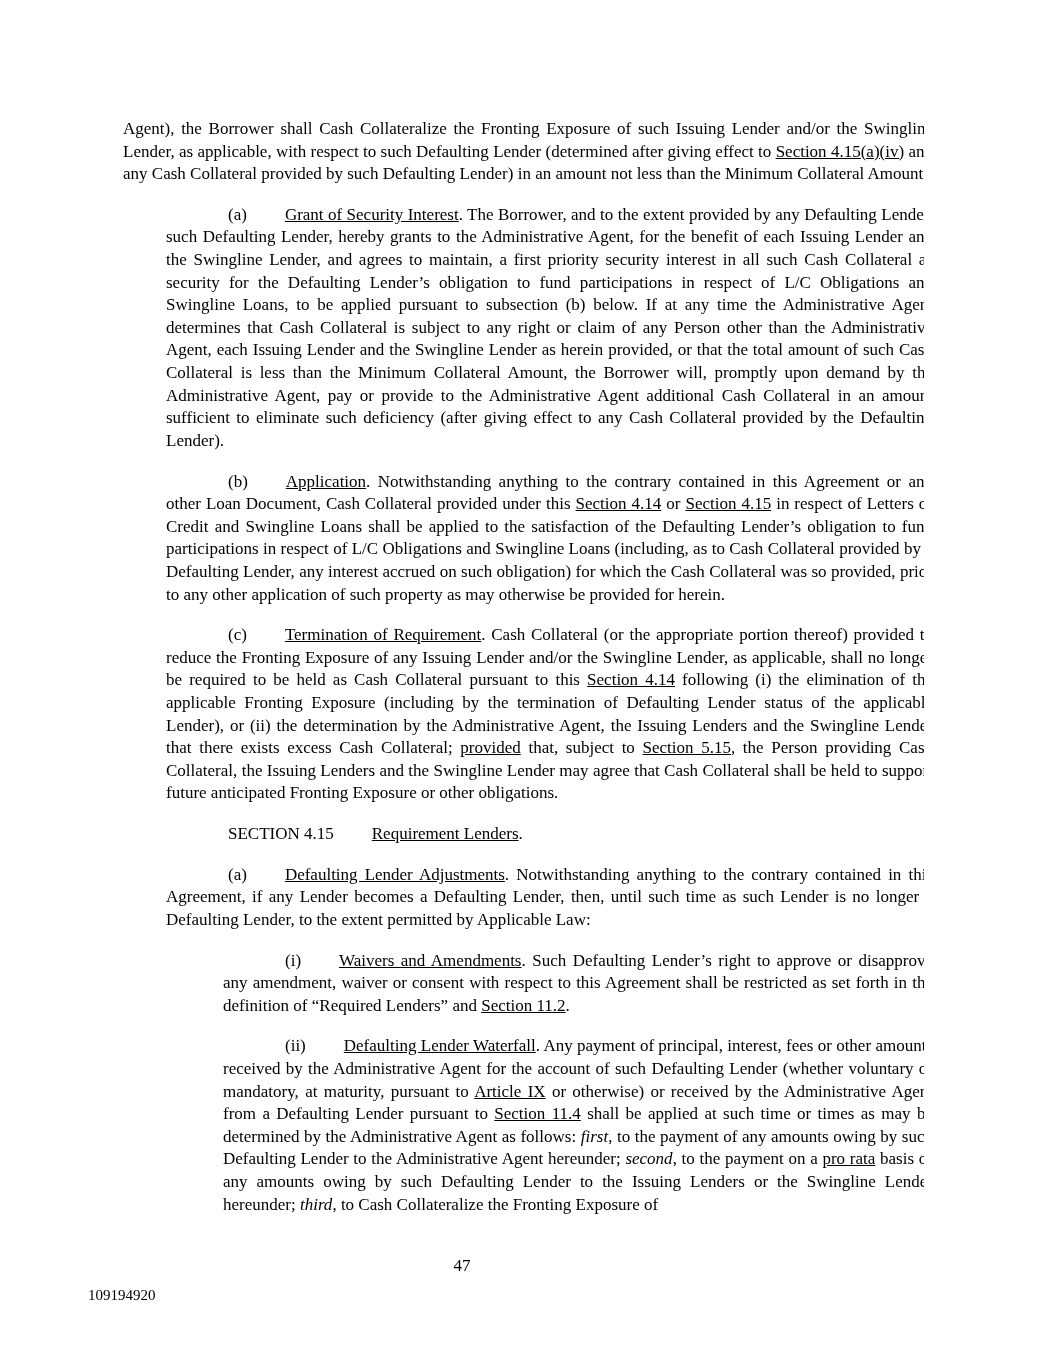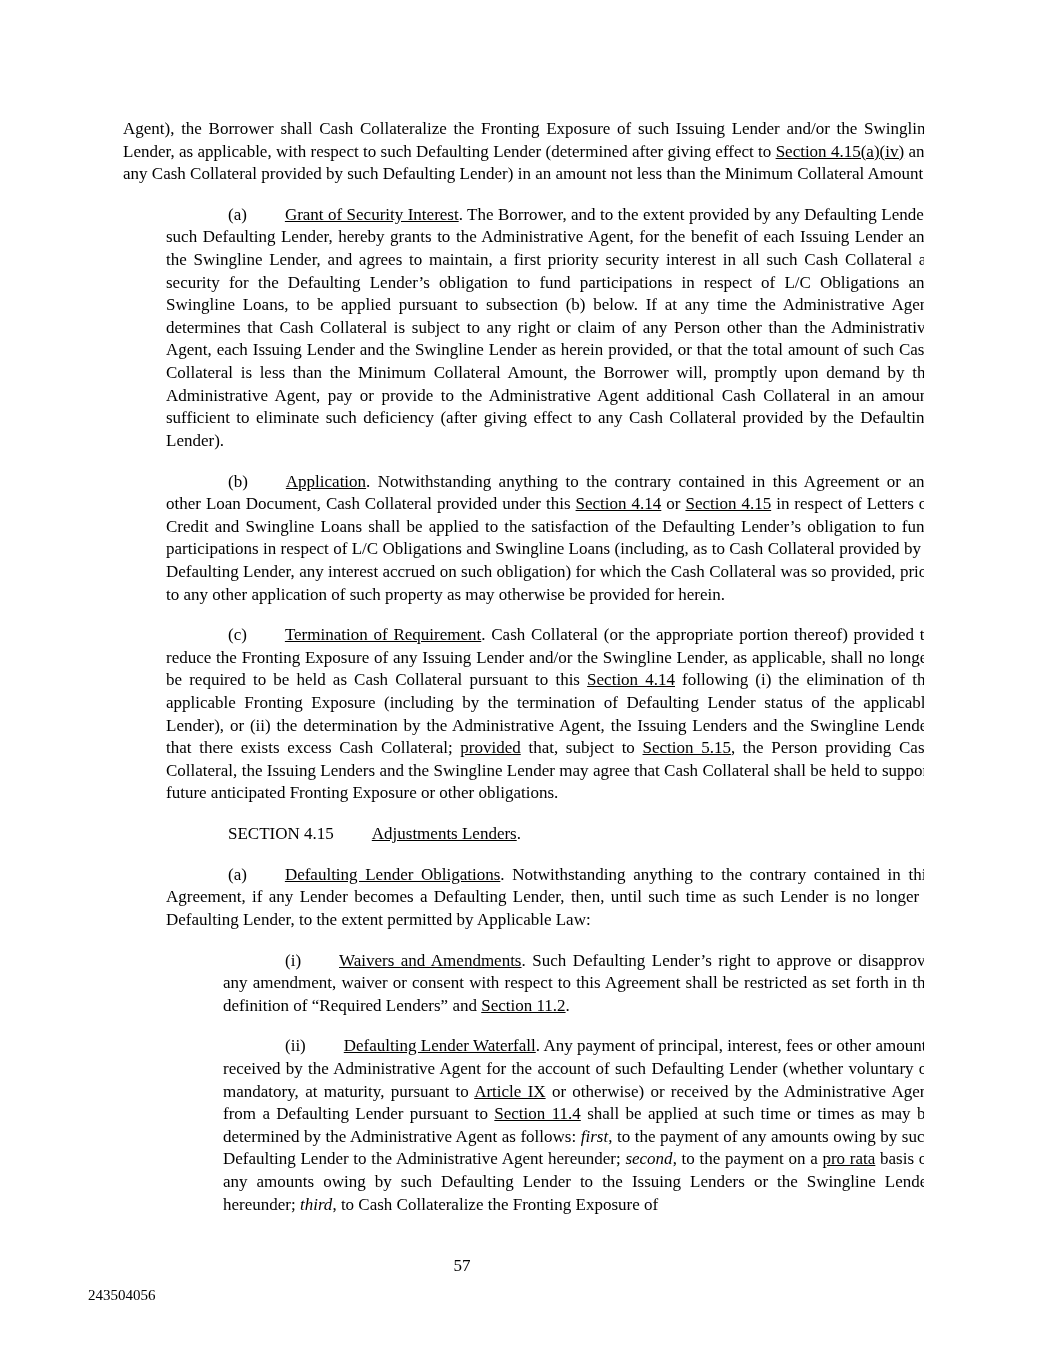--- a/index.html
+++ b/index.html
@@ -51,20 +51,20 @@
 </style>
 </head>
 <body>
 
 <div class="page">
   <div class="content">
       <p class="para flush"><span class="">Agent), the Borrower shall Cash Collateralize the Fronting Exposure of such Issuing Lender and/or the Swingline Lender, as applicable, with respect to such Defaulting Lender (determined after giving effect to </span><span class="u">Section 4.15(a)(iv)</span><span class=""> and any Cash Collateral provided by such Defaulting Lender) in an amount not less than the Minimum Collateral Amount.</span></p>
       <p class="para indent1"><span class="">(a)</span><span class="tab"></span><span class="u">Grant of Security Interest</span><span class="">.  The Borrower, and to the extent provided by any Defaulting Lender, such Defaulting Lender, hereby grants to the Administrative Agent, for the benefit of each Issuing Lender and the Swingline Lender, and agrees to maintain, a first priority security interest in all such Cash Collateral as security for the Defaulting Lender’s obligation to fund participations in respect of L/C Obligations and Swingline Loans, to be applied pursuant to subsection (b) below.  If at any time the Administrative Agent determines that Cash Collateral is subject to any right or claim of any Person other than the Administrative Agent, each Issuing Lender and the Swingline Lender as herein provided, or that the total amount of such Cash Collateral is less than the Minimum Collateral Amount, the Borrower will, promptly upon demand by the Administrative Agent, pay or provide to the Administrative Agent additional Cash Collateral in an amount sufficient to eliminate such deficiency (after giving effect to any Cash Collateral provided by the Defaulting Lender).</span></p>
       <p class="para indent1"><span class="">(b)</span><span class="tab"></span><span class="u">Application</span><span class="">.  Notwithstanding anything to the contrary contained in this Agreement or any other Loan Document, Cash Collateral provided under this </span><span class="u">Section 4.14</span><span class=""> or </span><span class="u">Section 4.15</span><span class=""> in respect of Letters of Credit and Swingline Loans shall be applied to the satisfaction of the Defaulting Lender’s obligation to fund participations in respect of L/C Obligations and Swingline Loans (including, as to Cash Collateral provided by a Defaulting Lender, any interest accrued on such obligation) for which the Cash Collateral was so provided, prior to any other application of such property as may otherwise be provided for herein.</span></p>
       <p class="para indent1"><span class="">(c)</span><span class="tab"></span><span class="u">Termination of Requirement</span><span class="">.  Cash Collateral (or the appropriate portion thereof) provided to reduce the Fronting Exposure of any Issuing Lender and/or the Swingline Lender, as applicable, shall no longer be required to be held as Cash Collateral pursuant to this </span><span class="u">Section 4.14</span><span class=""> following (i) the elimination of the applicable Fronting Exposure (including by the termination of Defaulting Lender status of the applicable Lender), or (ii) the determination by the Administrative Agent, the Issuing Lenders and the Swingline Lender that there exists excess Cash Collateral; </span><span class="u">provided</span><span class=""> that, subject to </span><span class="u">Section 5.15</span><span class="">, the Person providing Cash Collateral, the Issuing Lenders and the Swingline Lender may agree that Cash Collateral shall be held to support future anticipated Fronting Exposure or other obligations.</span></p>
-      <p class="para indent1"><span class="">SECTION 4.15</span><span class="tab"></span><span class="u">Adjustments Lenders</span><span class="">.</span></p>
-      <p class="para indent1"><span class="">(a)</span><span class="tab"></span><span class="u">Defaulting Lender Obligations</span><span class="">.  Notwithstanding anything to the contrary contained in this Agreement, if any Lender becomes a Defaulting Lender, then, until such time as such Lender is no longer a Defaulting Lender, to the extent permitted by Applicable Law:</span></p>
+      <p class="para indent1"><span class="">SECTION 4.15</span><span class="tab"></span><span class="u">Requirement Lenders</span><span class="">.</span></p>
+      <p class="para indent1"><span class="">(a)</span><span class="tab"></span><span class="u">Defaulting Lender Adjustments</span><span class="">.  Notwithstanding anything to the contrary contained in this Agreement, if any Lender becomes a Defaulting Lender, then, until such time as such Lender is no longer a Defaulting Lender, to the extent permitted by Applicable Law:</span></p>
       <p class="para sub"><span class="">(i)</span><span class="tab"></span><span class="u">Waivers and Amendments</span><span class="">.  Such Defaulting Lender’s right to approve or disapprove any amendment, waiver or consent with respect to this Agreement shall be restricted as set forth in the definition of “Required Lenders” and </span><span class="u">Section 11.2</span><span class="">.</span></p>
       <p class="para sub"><span class="">(ii)</span><span class="tab"></span><span class="u">Defaulting Lender Waterfall</span><span class="">. Any payment of principal, interest, fees or other amounts received by the Administrative Agent for the account of such Defaulting Lender (whether voluntary or mandatory, at maturity, pursuant to </span><span class="u">Article IX</span><span class=""> or otherwise) or received by the Administrative Agent from a Defaulting Lender pursuant to </span><span class="u">Section 11.4</span><span class=""> shall be applied at such time or times as may be determined by the Administrative Agent as follows: </span><span class="i">first</span><span class="">, to the payment of any amounts owing by such Defaulting Lender to the Administrative Agent hereunder; </span><span class="i">second</span><span class="">, to the payment on a </span><span class="u">pro rata</span><span class=""> basis of any amounts owing by such Defaulting Lender to the Issuing Lenders or the Swingline Lender hereunder; </span><span class="i">third</span><span class="">, to Cash Collateralize the Fronting Exposure of</span></p>
     </div>
-  <div class="page-number">57</div>
-  <div class="doc-id">243504056</div>
+  <div class="page-number">47</div>
+  <div class="doc-id">109194920</div>
 </div>
 
 </body></html>

